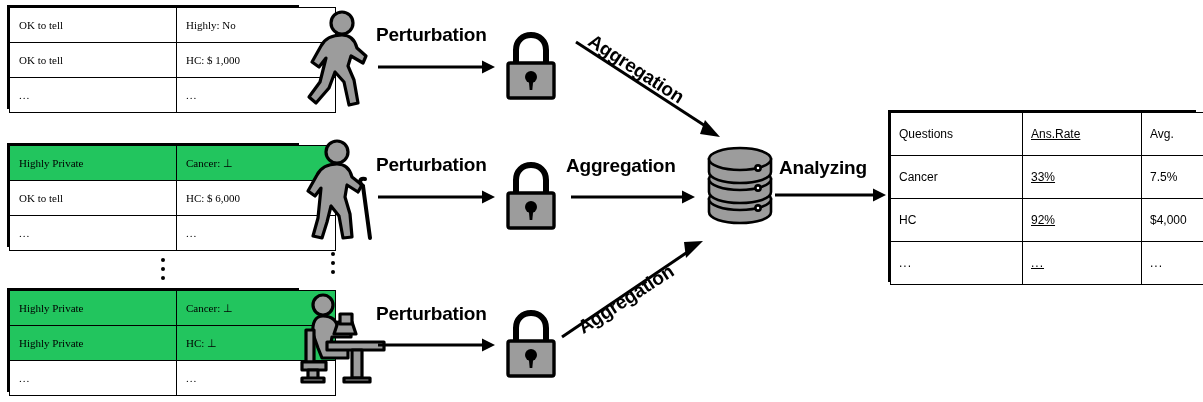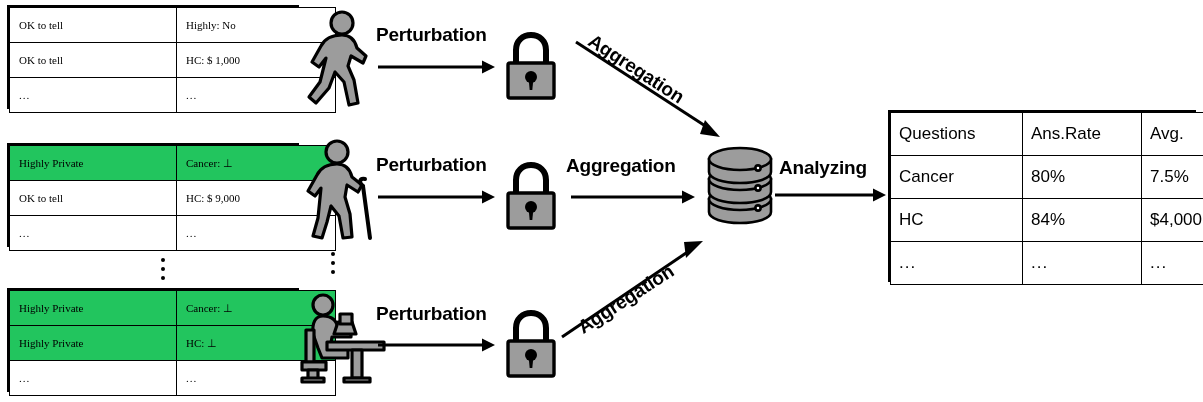--- a/index.html
+++ b/index.html
@@ -42,29 +42,29 @@
   
   .rtable{
     position:absolute;
     border:2px solid #000;
     box-sizing:border-box;
     background:#fff;
   }
   .rtable table{border-collapse:collapse;width:100%;height:100%;table-layout:fixed;}
   .rtable td{
     border:1px solid #000;
-    font-size:17px;
+    font-size:12px;
     padding:0 8px;
     height:42px;
     line-height:42px;
     white-space:nowrap;
     background:#fff;
   }
   .rtable td.rc0{width:115px;}
-  .rtable td.rc1{width:102px;}
+  .rtable td.rc1{width:102px;text-decoration:underline;}
   .rtable td.rc2{width:91px;}
 
   
   .alabel{
     position:absolute;
     font-size:19px;
     font-weight:bold;
     white-space:nowrap;
     letter-spacing:-0.2px;
   }
@@ -110,21 +110,21 @@
 
   <div class="utable" style="left:7px;top:143px;width:292px;height:104px;">
     <table>
       <tbody>
           <tr>
         <td class="c0 priv">Highly Private</td>
         <td class="c1 priv">Cancer: ⊥</td>
       </tr>
       <tr>
         <td class="c0">OK to tell</td>
-        <td class="c1">HC: $ 9,000</td>
+        <td class="c1">HC: $ 6,000</td>
       </tr>
       <tr>
         <td class="c0 dots">...</td>
         <td class="c1 dots">...</td>
       </tr>
     </tbody>
       </table>
   </div>
 
   <div class="utable" style="left:7px;top:288px;width:292px;height:104px;">
@@ -339,26 +339,26 @@
   <div class="rtable" style="left:888px;top:110px;width:308px;height:172px;">
     <table>
       <tbody>
           <tr>
         <td class="rc0">Questions</td>
         <td class="rc1">Ans.Rate</td>
         <td class="rc2">Avg.</td>
       </tr>
       <tr>
         <td class="rc0">Cancer</td>
-        <td class="rc1">80%</td>
+        <td class="rc1">33%</td>
         <td class="rc2">7.5%</td>
       </tr>
       <tr>
         <td class="rc0">HC</td>
-        <td class="rc1">84%</td>
+        <td class="rc1">92%</td>
         <td class="rc2">$4,000</td>
       </tr>
       <tr>
         <td class="rc0 dots">...</td>
         <td class="rc1 dots">...</td>
         <td class="rc2 dots">...</td>
       </tr>
     </tbody>
       </table>
   </div>

